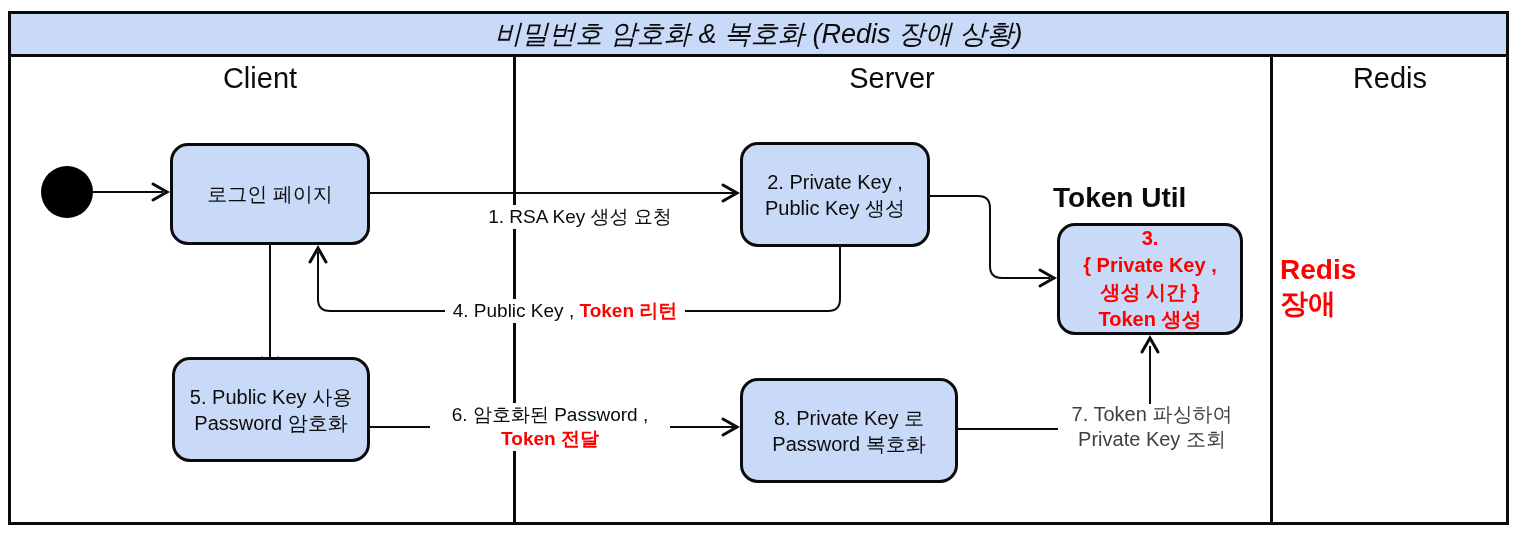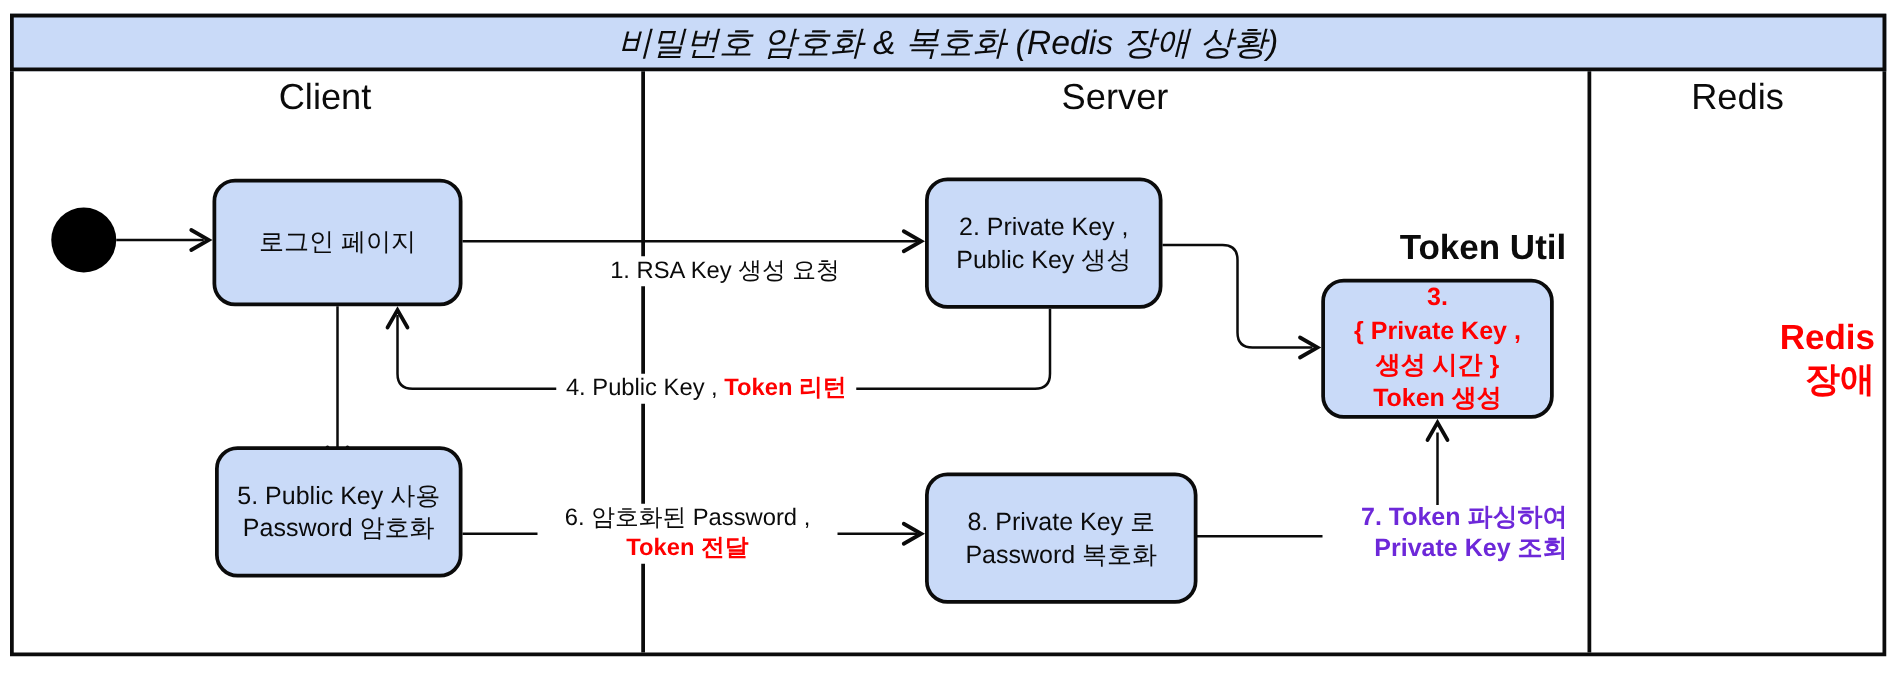--- a/index.html
+++ b/index.html
@@ -25,32 +25,32 @@
     position:absolute;top:62px;width:220px;text-align:center;
     font-size:29px;
   }
   .wires{position:absolute;left:0;top:0;width:1517px;height:538px;}
   .node{
     position:absolute;background:#C9DAF8;border:3px solid #0b0b0b;border-radius:18px;
     box-sizing:border-box;display:flex;align-items:center;justify-content:center;
     text-align:center;font-size:20px;line-height:26px;white-space:pre-line;
   }
   .node.red{color:#FF0000;font-weight:bold;line-height:27px;}
-  .free-label{position:absolute;text-align:right;}
+  .free-label{position:absolute;text-align:left;}
   .token-util-title{left:1053px;top:182px;width:200px;font-size:28px;font-weight:bold;}
   .redis-failure{left:1280px;top:253px;width:220px;font-size:28px;font-weight:bold;
     color:#FF0000;line-height:34px;white-space:pre-line;}
   .edge-label{
     position:absolute;text-align:center;font-size:19px;line-height:24px;background:#ffffff;
   }
   .edge-label .red-part{color:#FF0000;font-weight:bold;}
   .edge-label .stacked{display:block;}
   .edge-label.no-bg{background:transparent;}
-  .edge-label.red-bold{color:#6d28d9;font-weight:bold;font-size:20px;line-height:25px;
-    white-space:pre-line;text-align:right;}
+  .edge-label.red-bold{color:#404040;font-weight:normal;font-size:20px;line-height:25px;
+    white-space:pre-line;}
 </style>
 </head>
 <body>
 
 <div class="canvas">
 
   <div class="outer-border"></div>
   <div class="title-bar">
     <span>비밀번호 암호화 &amp; 복호화 (Redis 장애 상황)</span>
   </div>

